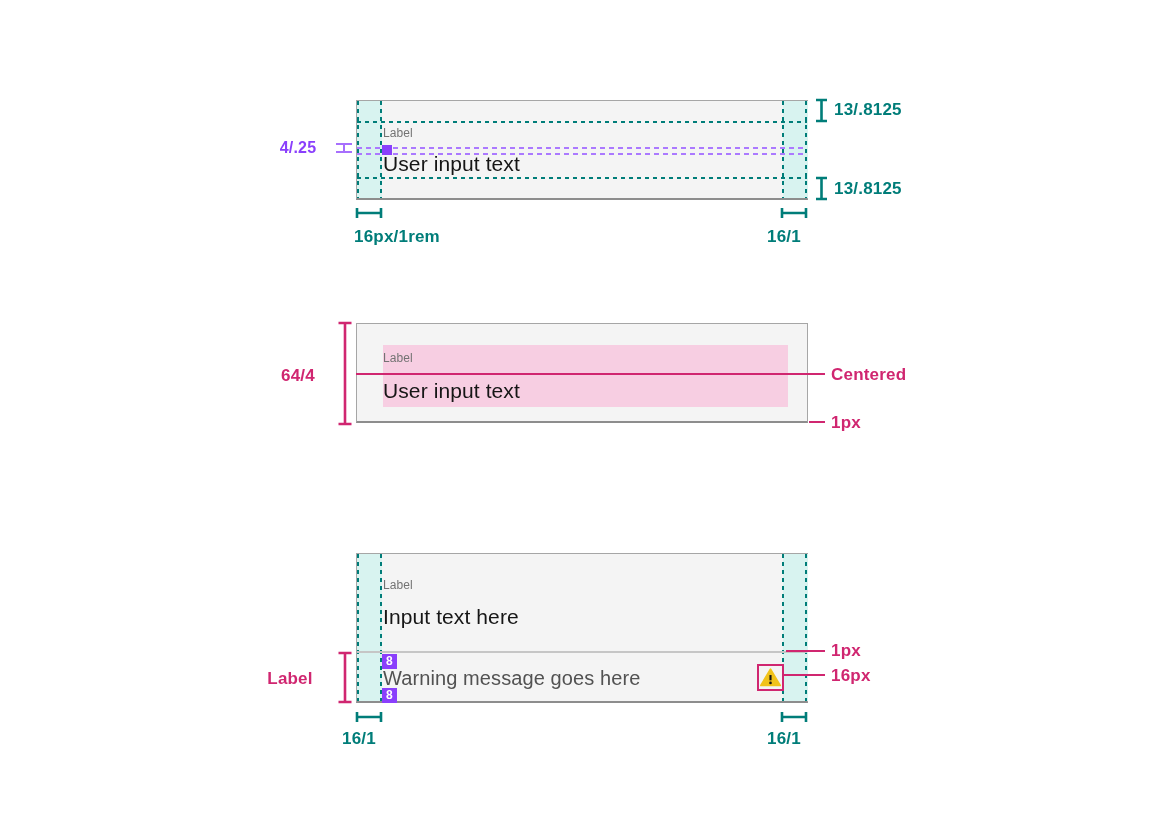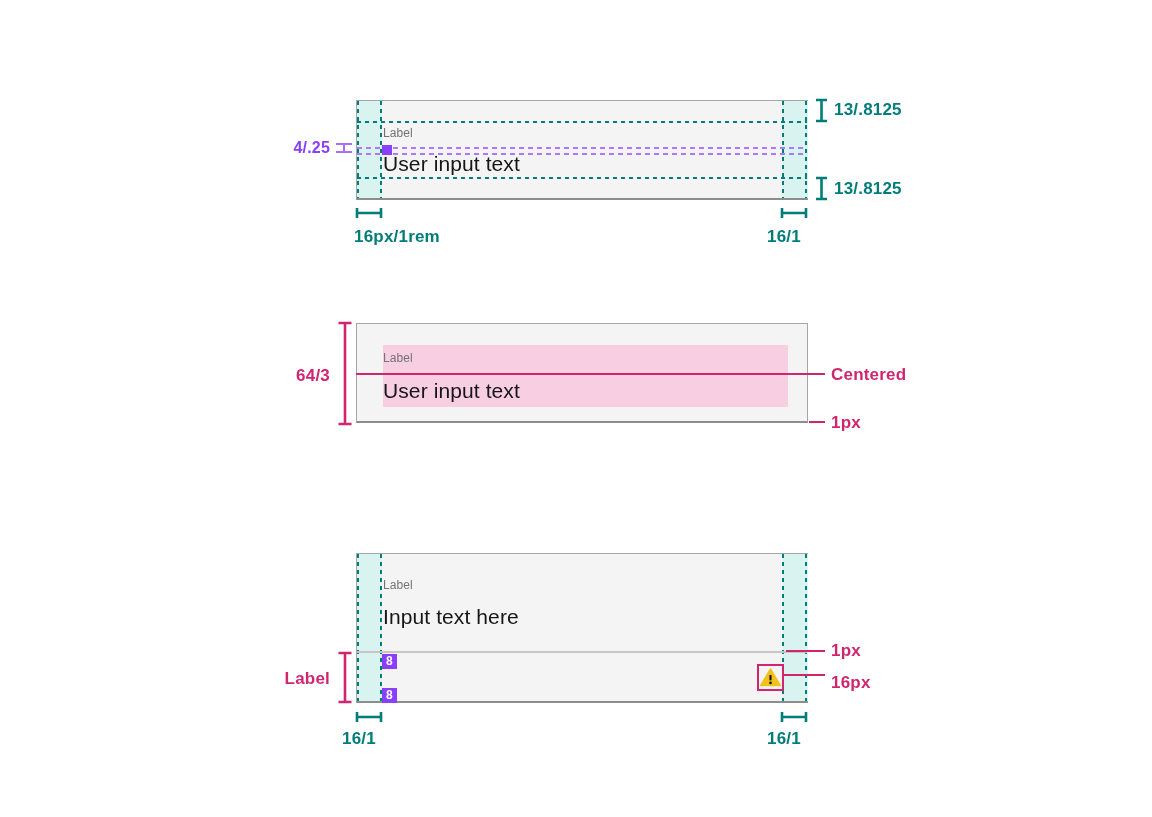--- a/index.html
+++ b/index.html
@@ -19,21 +19,21 @@
   .pdash-h{position:absolute;height:2px;background:repeating-linear-gradient(90deg,#ab79ff 0 5px,transparent 5px 9px);}
   .psquare{position:absolute;width:10px;height:10px;background:#8a3ffc;}
   .label-text{position:absolute;font-size:12px;line-height:20px;color:#737373;letter-spacing:.1px;}
   .value-text{position:absolute;font-size:21px;line-height:26px;color:#161616;letter-spacing:.1px;}
   .warn-text{position:absolute;font-size:20px;line-height:26px;color:#525252;letter-spacing:.1px;}
   .divider{position:absolute;height:1.5px;background:#c6c6c6;}
   
   .teal-ann{position:absolute;font-size:17px;line-height:19px;font-weight:700;color:#007d79;letter-spacing:.2px;text-align:right;}
   .mag-ann{position:absolute;font-size:17px;line-height:19px;font-weight:700;color:#d02670;letter-spacing:.2px;text-align:right;}
   .pur-ann{position:absolute;font-size:16px;line-height:18px;font-weight:700;color:#8a3ffc;letter-spacing:.2px;}
-  .r{text-align:right;} .c{text-align:left;}
+  .r{text-align:center;} .c{text-align:left;}
   .mag-line{position:absolute;background:#d02670;}
   .pink-hl{position:absolute;background:#f7cee2;}
   .chip{
     position:absolute;background:#8a3ffc;color:#ffffff;font-size:12px;font-weight:700;
     line-height:15px;padding:0 4px;letter-spacing:.2px;
   }
   .icon-box{
     position:absolute;width:27px;height:27px;border:2px solid #d02670;box-sizing:border-box;
     display:flex;align-items:center;justify-content:center;background:#f4f4f4;
   }
@@ -102,53 +102,54 @@
   </div>
 
   <div class="mag-line" style="left:356px;top:373px;width:469px;height:2px;"></div>
   <div class="mag-ann" style="left:831px;top:365px;">Centered</div>
 
   <span class="abs" style="left:337px;top:321px;">
     <svg width="16" height="105" viewBox="0 0 16 105">
         <path d="M1.5 2 H14.5 M8 2 V103 M1.5 103 H14.5" stroke="#d02670" stroke-width="2.6" fill="none"></path>
       </svg>
   </span>
-  <div class="mag-ann r" style="left:266px;top:366px;width:64px;">64/3</div>
+  <div class="mag-ann r" style="left:266px;top:366px;width:64px;">64/4</div>
 
   <div class="mag-line" style="left:809px;top:421px;width:16px;height:2px;"></div>
   <div class="mag-ann" style="left:831px;top:413px;">1px</div>
 
   <div class="field" style="left:356px;top:553px;width:452px;height:150px;">
     <div class="pad-col" style="left:0;top:0;width:25px;height:147px;"></div>
     <div class="pad-col" style="left:426px;top:0;width:25px;height:147px;"></div>
     <div class="tdash-v" style="left:0;top:0;height:147px;"></div>
     <div class="tdash-v" style="left:23px;top:0;height:147px;"></div>
     <div class="tdash-v" style="left:425px;top:0;height:147px;"></div>
     <div class="tdash-v" style="left:448px;top:0;height:147px;"></div>
     <div class="label-text" style="left:26px;top:21px;">Label</div>
     <div class="value-text" style="left:26px;top:50px;">Input text here</div>
     <div class="divider" style="left:0;top:97px;width:450px;"></div>
     <div class="chip" style="left:25px;top:100px;">8</div>
+    <div class="warn-text" style="left:26px;top:111px;">Warning message goes here</div>
     <div class="chip" style="left:25px;top:134px;">8</div>
     <div class="icon-box" style="left:400px;top:110px;">
       <span>
         <svg width="21" height="21" viewBox="0 0 24 24">
           <path d="M12 2.5 L23 21 H1 Z" fill="#f1c21b" stroke="#f1c21b" stroke-width="2" stroke-linejoin="round"></path>
           <path d="M12 9.2 V15.2" stroke="#161616" stroke-width="2.4" fill="none"></path>
           <circle cx="12" cy="18.2" r="1.5" fill="#161616"></circle>
         </svg>
       </span>
     </div>
   </div>
 
   <div class="mag-line" style="left:786px;top:650px;width:39px;height:2px;"></div>
   <div class="mag-ann" style="left:831px;top:641px;">1px</div>
 
   <div class="mag-line" style="left:783px;top:674px;width:42px;height:2px;"></div>
-  <div class="mag-ann" style="left:831px;top:666px;margin-top:7px;">16px</div>
+  <div class="mag-ann" style="left:831px;top:666px;">16px</div>
 
   <span class="abs" style="left:337px;top:651px;">
     <svg width="16" height="53" viewBox="0 0 16 53">
         <path d="M1.5 2 H14.5 M8 2 V51 M1.5 51 H14.5" stroke="#d02670" stroke-width="2.6" fill="none"></path>
       </svg>
   </span>
   <div class="mag-ann r" style="left:250px;top:669px;width:80px;">Label</div>
 
   <span class="abs" style="left:355px;top:710px;">
     <svg width="28" height="14" viewBox="0 0 28 14">

